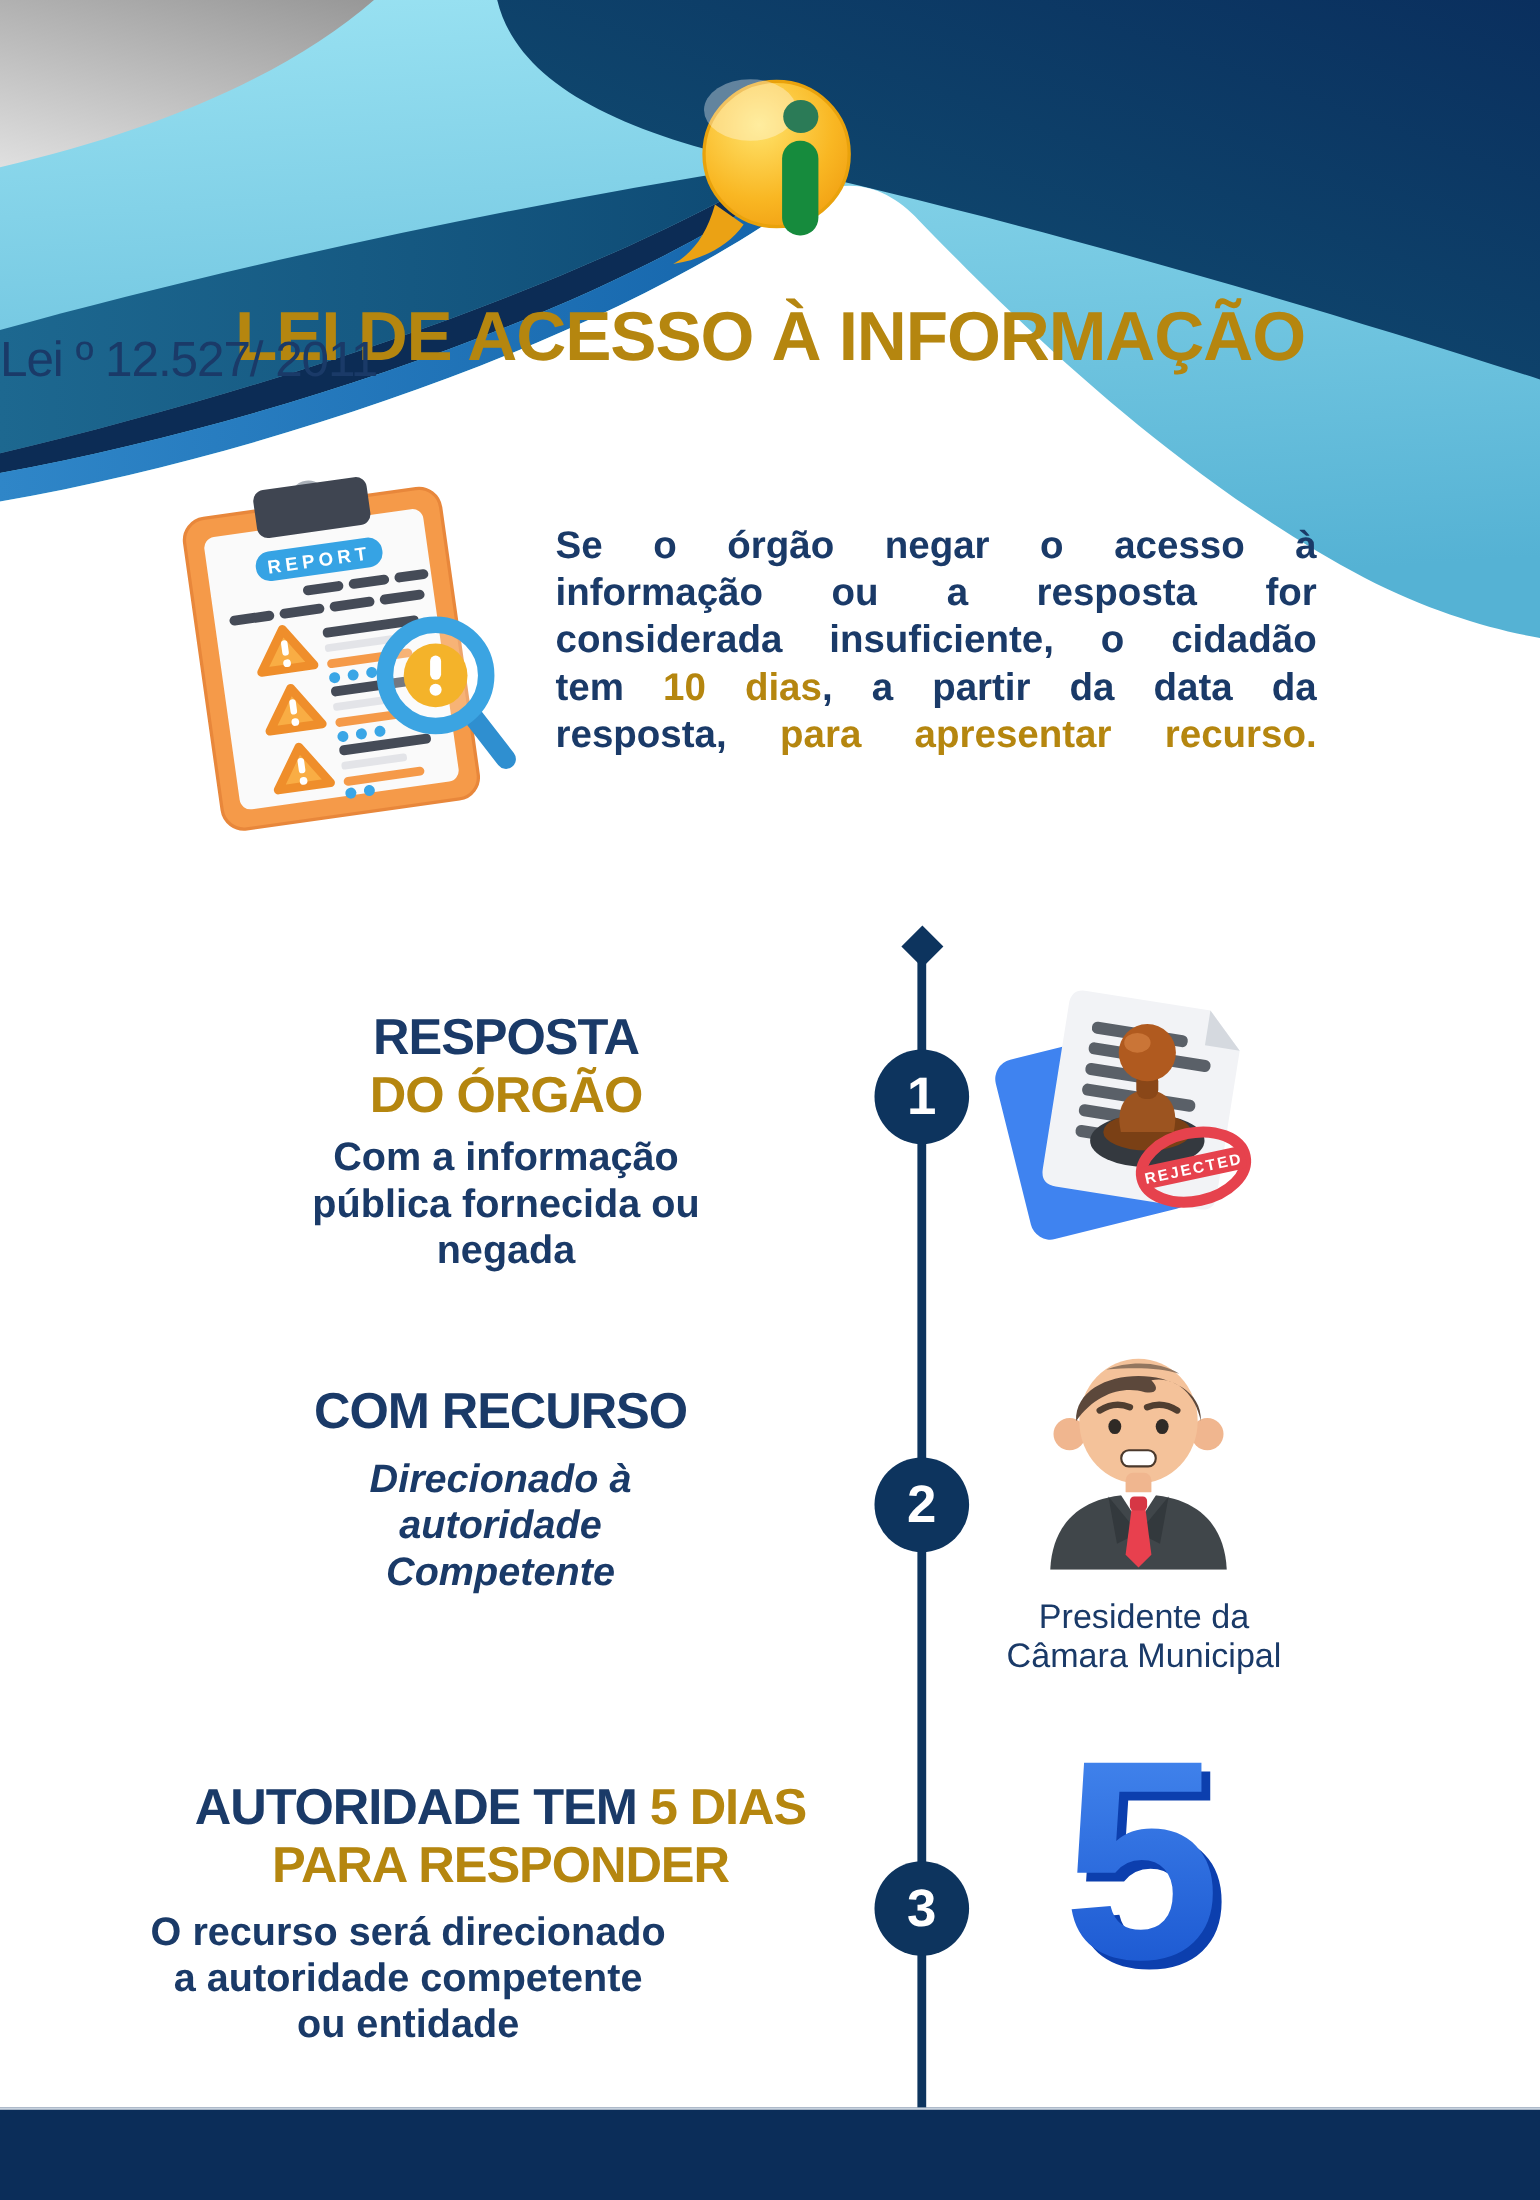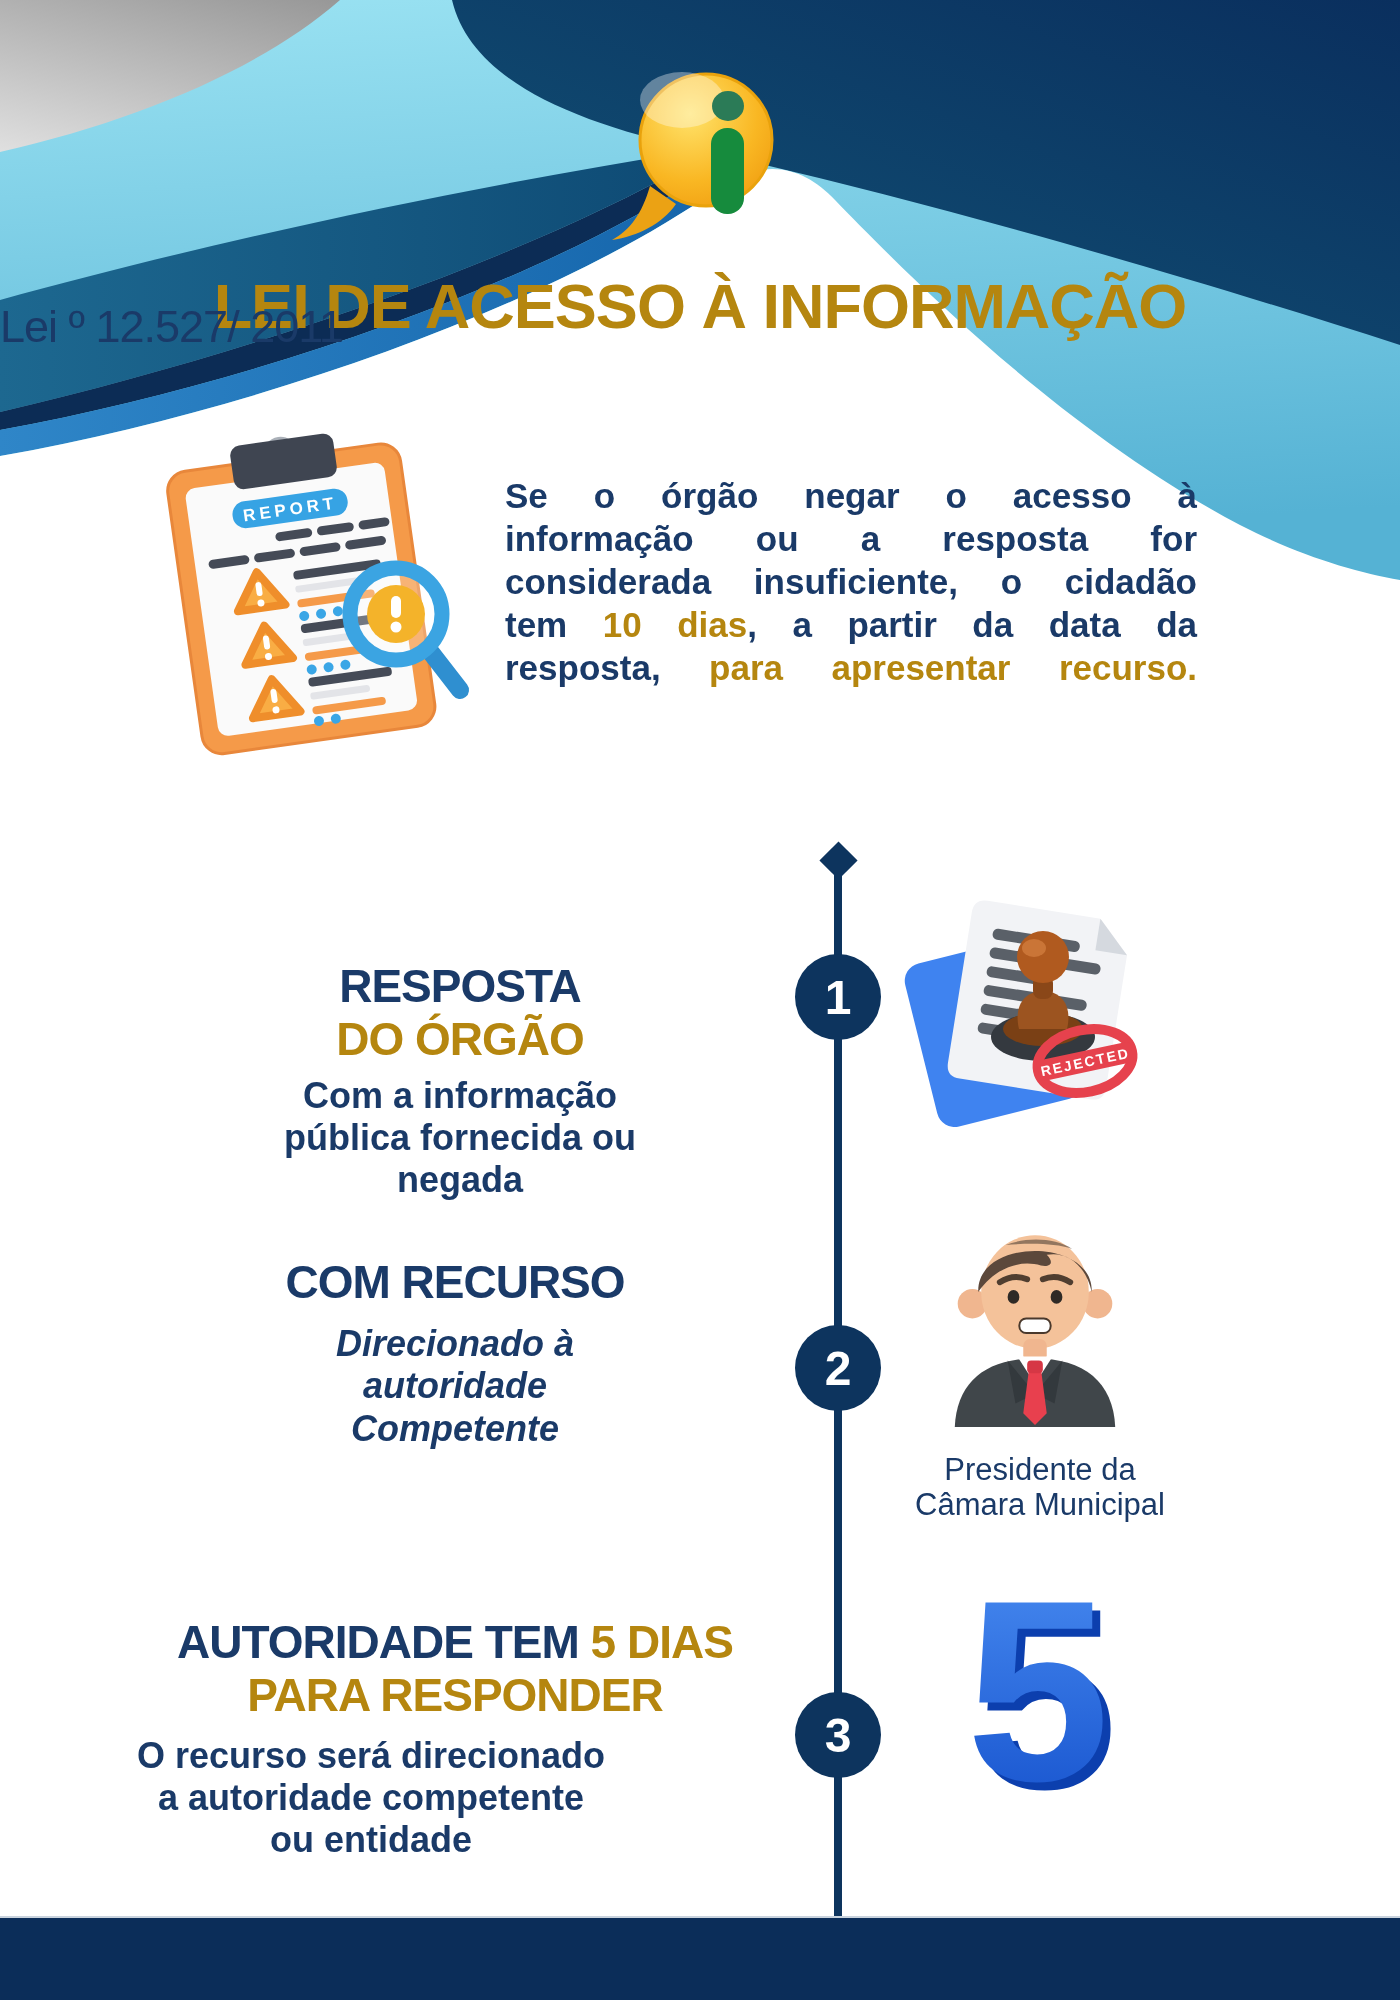--- a/index.html
+++ b/index.html
@@ -35,21 +35,21 @@
   .tl-line{left:834px;top:858px;width:8px;height:1058px;background:var(--deep,#0d345e);}
   .tl-diamond{left:825px;top:847px;width:27px;height:27px;background:var(--deep,#0d345e);transform:rotate(45deg);}
   .tl-circle{
     width:86px;height:86px;border-radius:50%;background:var(--deep,#0d345e);
     display:flex;align-items:center;justify-content:center;
     color:#ffffff;font-size:48px;font-weight:bold;left:795px;
   }
   .c1{top:954px;} .c2{top:1325px;} .c3{top:1692px;}
   
   .step-block{text-align:center;}
-  .s1{left:145px;top:960px;width:630px;text-align:center;}
+  .s1{left:145px;top:916px;width:630px;text-align:center;}
   .s2{left:125px;top:1256px;width:660px;}
   .s3{left:115px;top:1616px;width:680px;}
   .t-line{font-size:46px;font-weight:bold;letter-spacing:-1px;line-height:1.16;white-space:nowrap;}
   .step-desc{
     font-size:36px;font-weight:bold;line-height:1.17;color:var(--navy,#1a3a68);
     margin:10px auto 0 auto;
   }
   .d1{width:370px;margin-top:8px;}
   .d2{width:390px;margin-top:14px;font-style:italic;}
   .d3{width:480px;margin-top:12px;margin-left:16px;}

